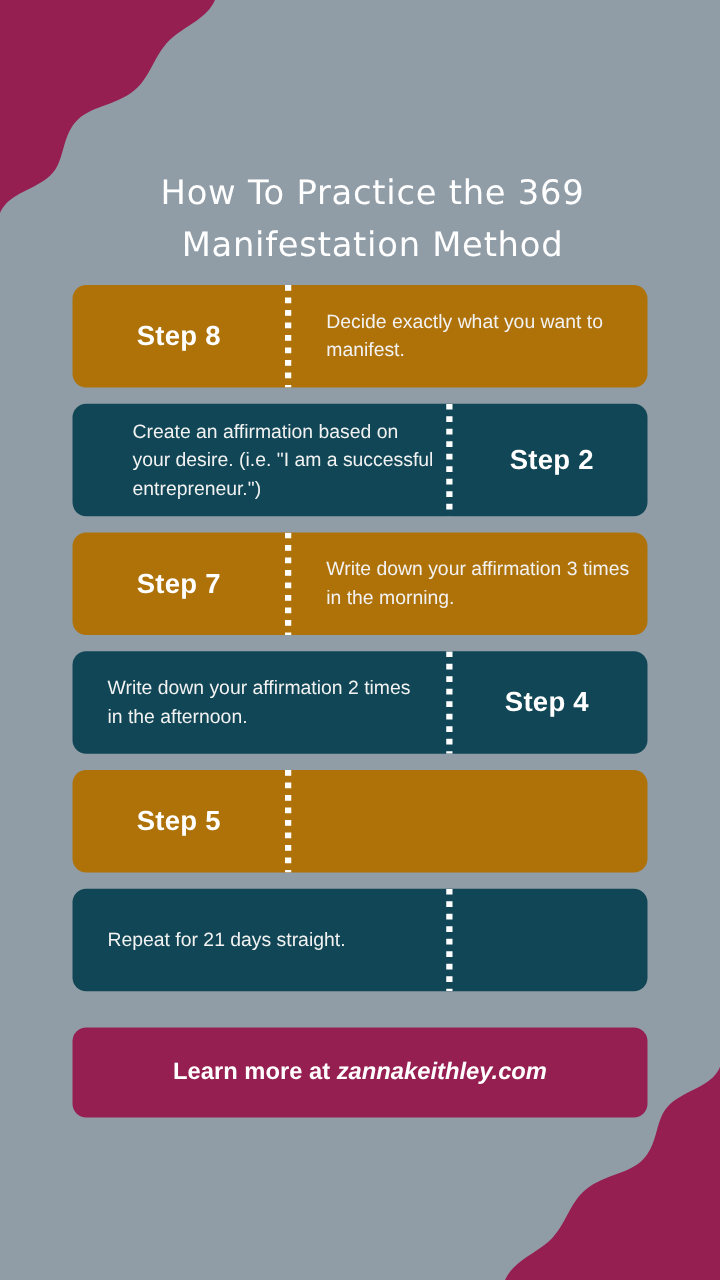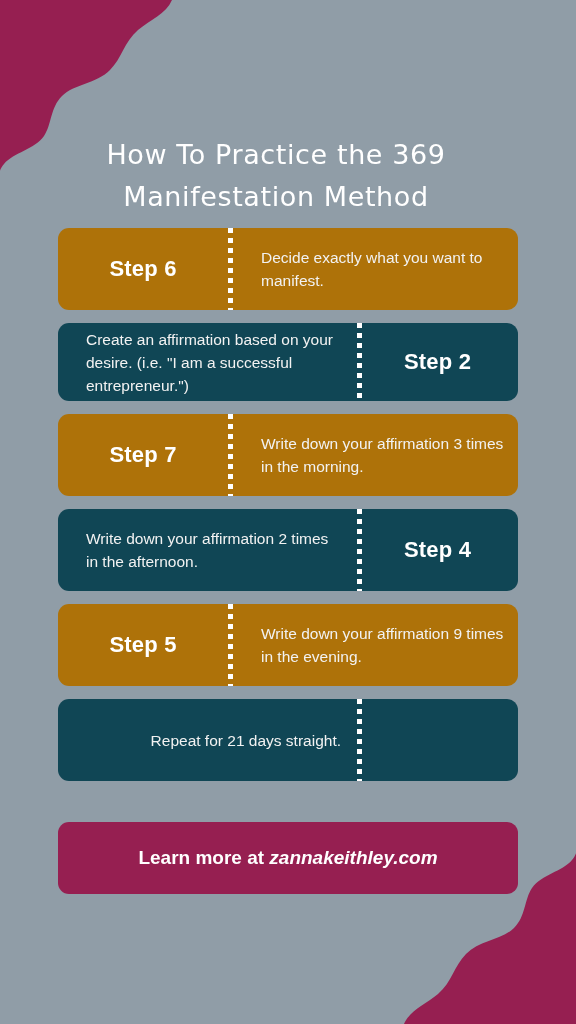--- a/index.html
+++ b/index.html
@@ -35,21 +35,21 @@
   
   .content {
     position: absolute;
     inset: 0;
     z-index: 2;
   }
 
   .title {
     position: absolute;
     top: 116px;
-    left: 46px;
+    left: 68px;
     width: 460px;
     text-align: center;
     color: #ffffff;
     font-family: "DejaVu Sans", sans-serif;
     font-size: 27px;
     font-weight: 400;
     line-height: 42px;
     letter-spacing: 0.6px;
   }
   .title .tline { display: block; }
@@ -67,21 +67,21 @@
     margin-bottom: 13px;
     display: flex;
     align-items: stretch;
     overflow: hidden;
     box-sizing: border-box;
   }
   .step-row.gold  { background: #ae7209; }
   .step-row.teal  { background: #104655; }
 
   .step-row.h80  { height: 82px; }
-  .step-row.h90  { height: 78px; }
+  .step-row.h90  { height: 90px; padding-left: 20px; }
 
   .cell {
     display: flex;
     align-items: center;
     box-sizing: border-box;
   }
 
   
   .cell-label {
     justify-content: center;
@@ -107,21 +107,21 @@
 
   
   .orient-label-left .cell-label { width: 170px; }
   .orient-label-left .cell-desc  { width: 290px; padding-left: 33px; padding-right: 14px; }
 
   
   .orient-label-right .cell-desc  { width: 299px; padding-left: 28px; padding-right: 16px; }
   .orient-label-right .cell-label { width: 161px; }
 
   
-  .desc-center { justify-content: flex-end; }
+  .desc-center { justify-content: flex-start; }
 
   
   .divider {
     position: absolute;
     top: 0;
     bottom: 0;
     width: 5px;
     background-image: linear-gradient(to bottom, #ffffff 0, #ffffff 5px, transparent 5px, transparent 10px);
     background-size: 5px 10px;
     background-repeat: repeat-y;
@@ -181,21 +181,21 @@
 
     <h1 class="title">
       <span class="tline">How To Practice the 369</span>
       <span class="tline">Manifestation Method</span>
     </h1>
 
     <div class="steps">
 
       <div class="step-row gold h80 orient-label-left">
         <div class="cell cell-label">
-          <span class="label-text">Step 6</span>
+          <span class="label-text">Step 8</span>
         </div>
         <div class="divider"></div>
         <div class="cell cell-desc">
           <span class="desc-text">Decide exactly what you want to manifest.</span>
         </div>
       </div>
 
       <div class="step-row teal h90 orient-label-right">
         <div class="cell cell-desc">
           <span class="desc-text">Create an affirmation based on your desire. (i.e. "I am a successful entrepreneur.")</span>
@@ -224,23 +224,20 @@
         <div class="cell cell-label">
           <span class="label-text">Step 4</span>
         </div>
       </div>
 
       <div class="step-row gold h80 orient-label-left">
         <div class="cell cell-label">
           <span class="label-text">Step 5</span>
         </div>
         <div class="divider"></div>
-        <div class="cell cell-desc">
-          <span class="desc-text">Write down your affirmation 9 times in the evening.</span>
-        </div>
       </div>
 
       <div class="step-row teal h80 orient-label-right">
         <div class="cell cell-desc desc-center">
           <span class="desc-text">Repeat for 21 days straight.</span>
         </div>
         <div class="divider"></div>
       </div>
 
     </div>

